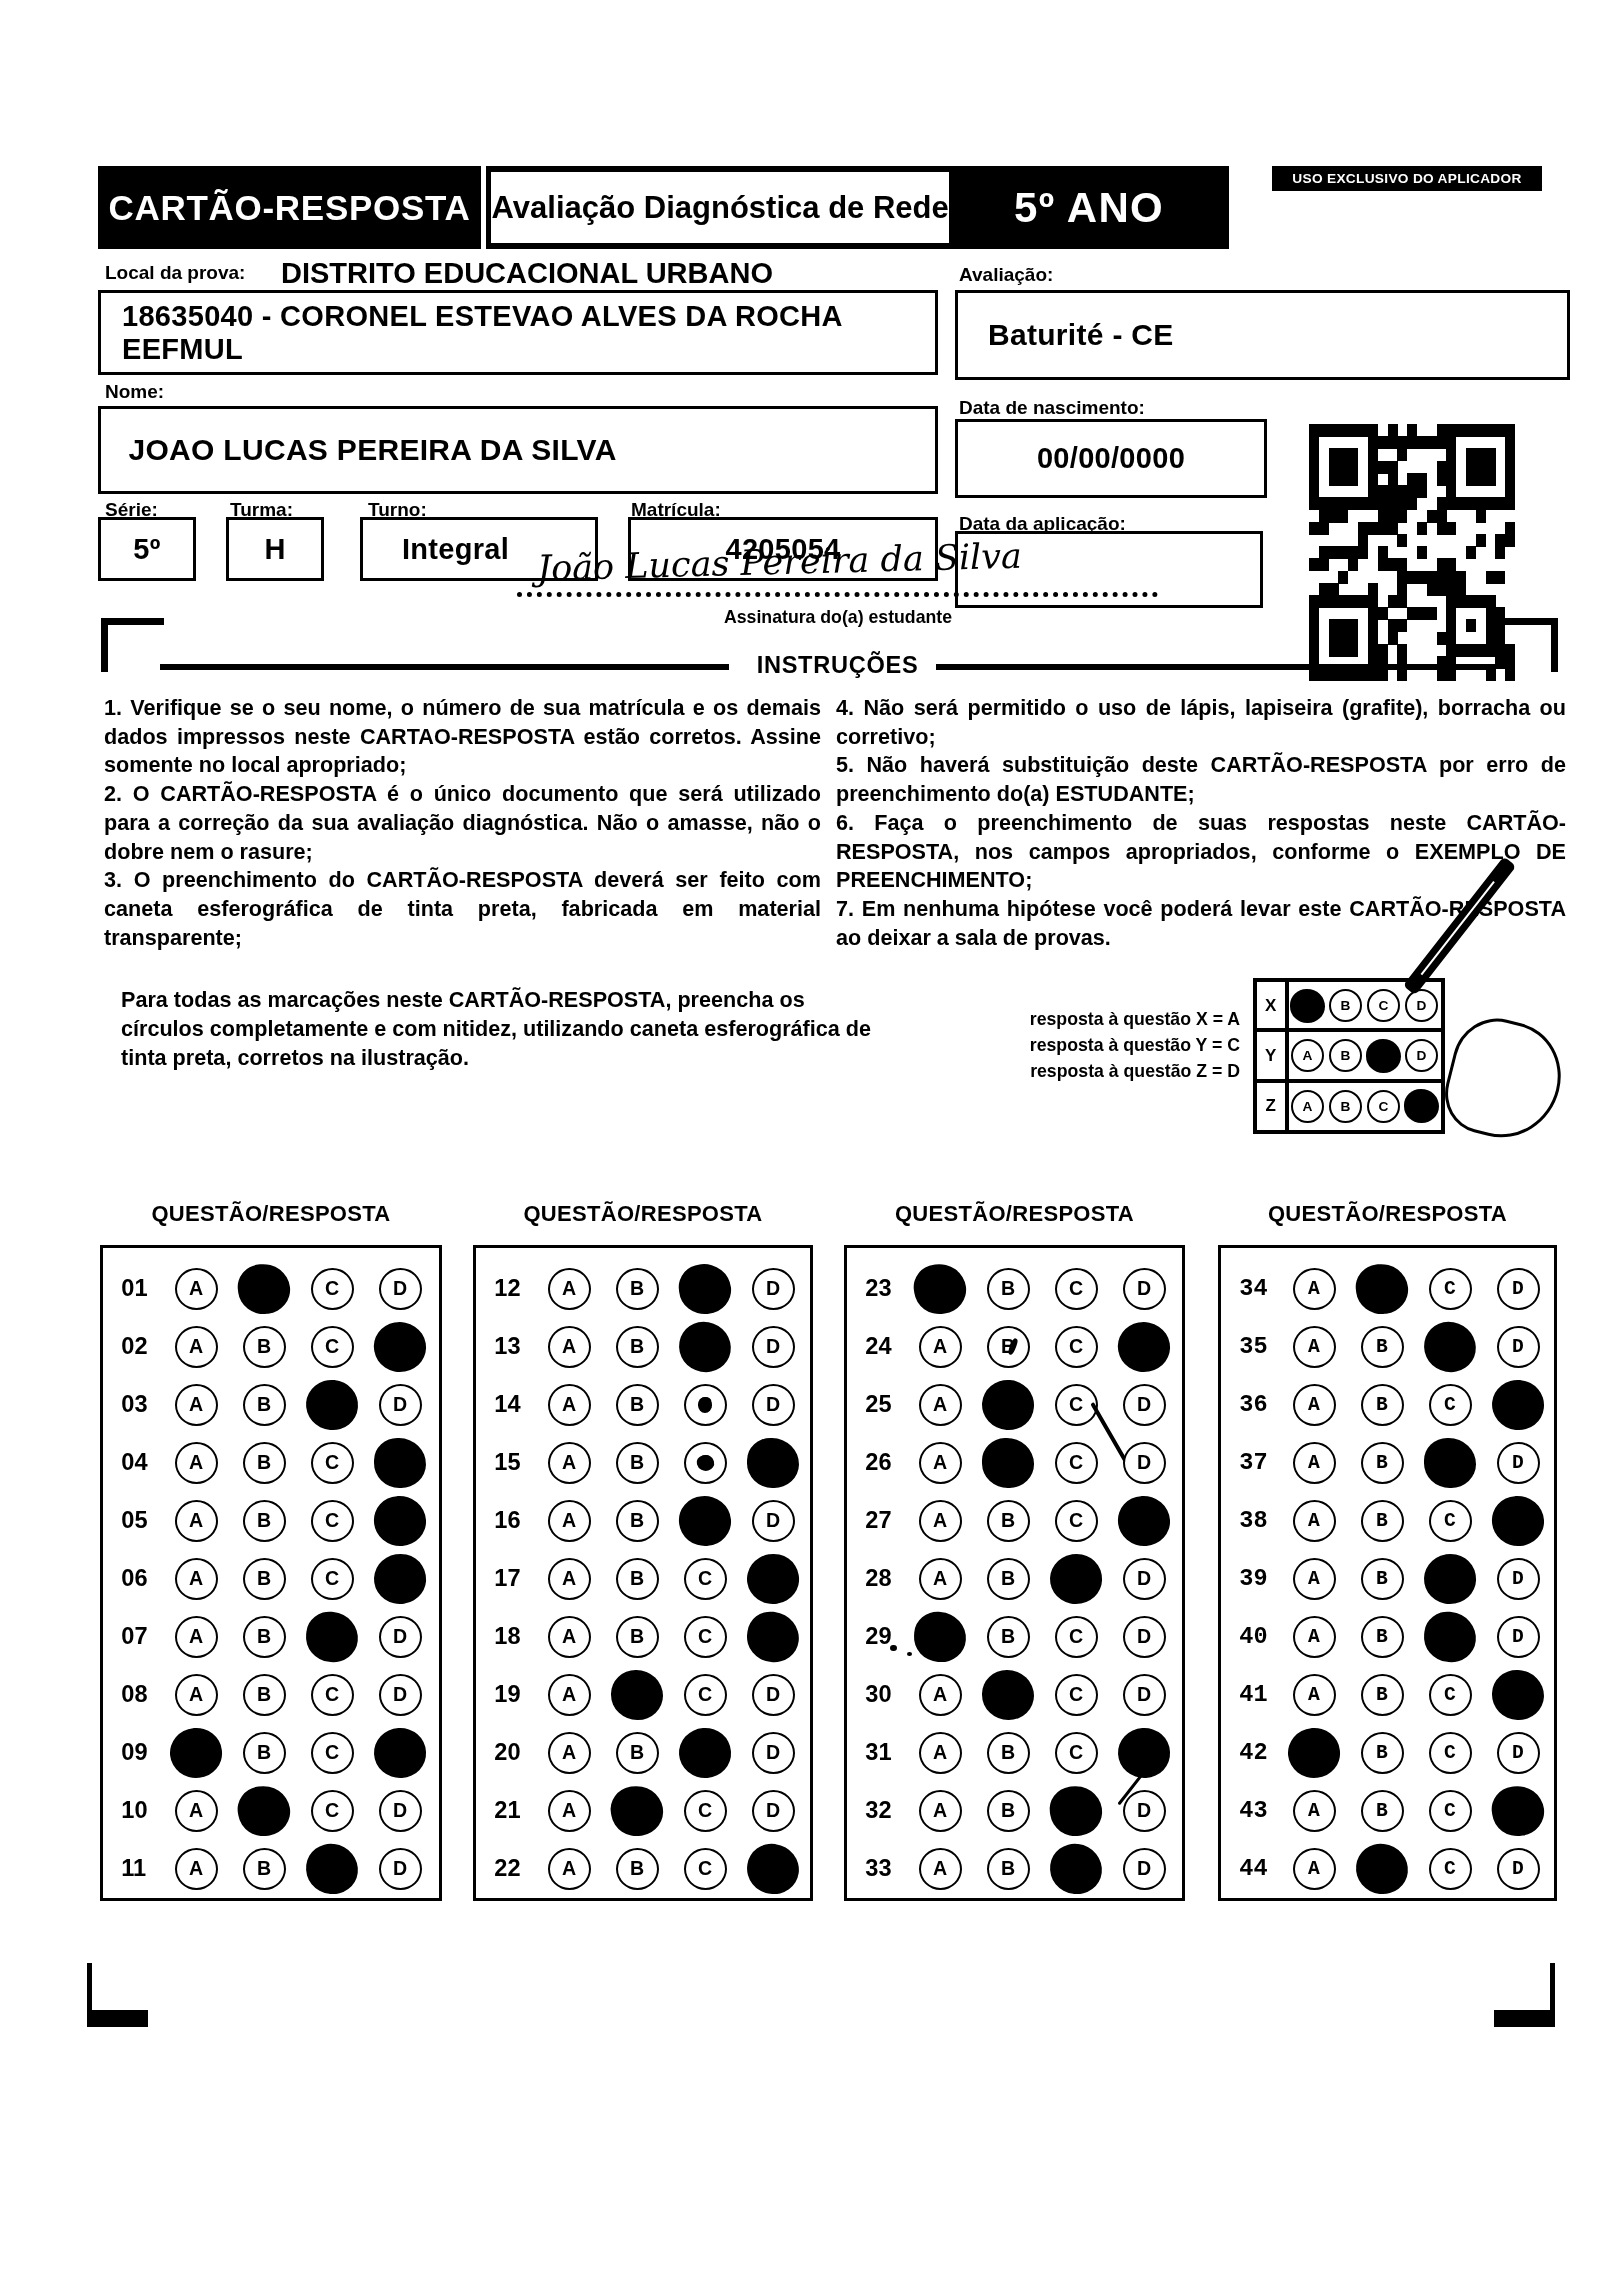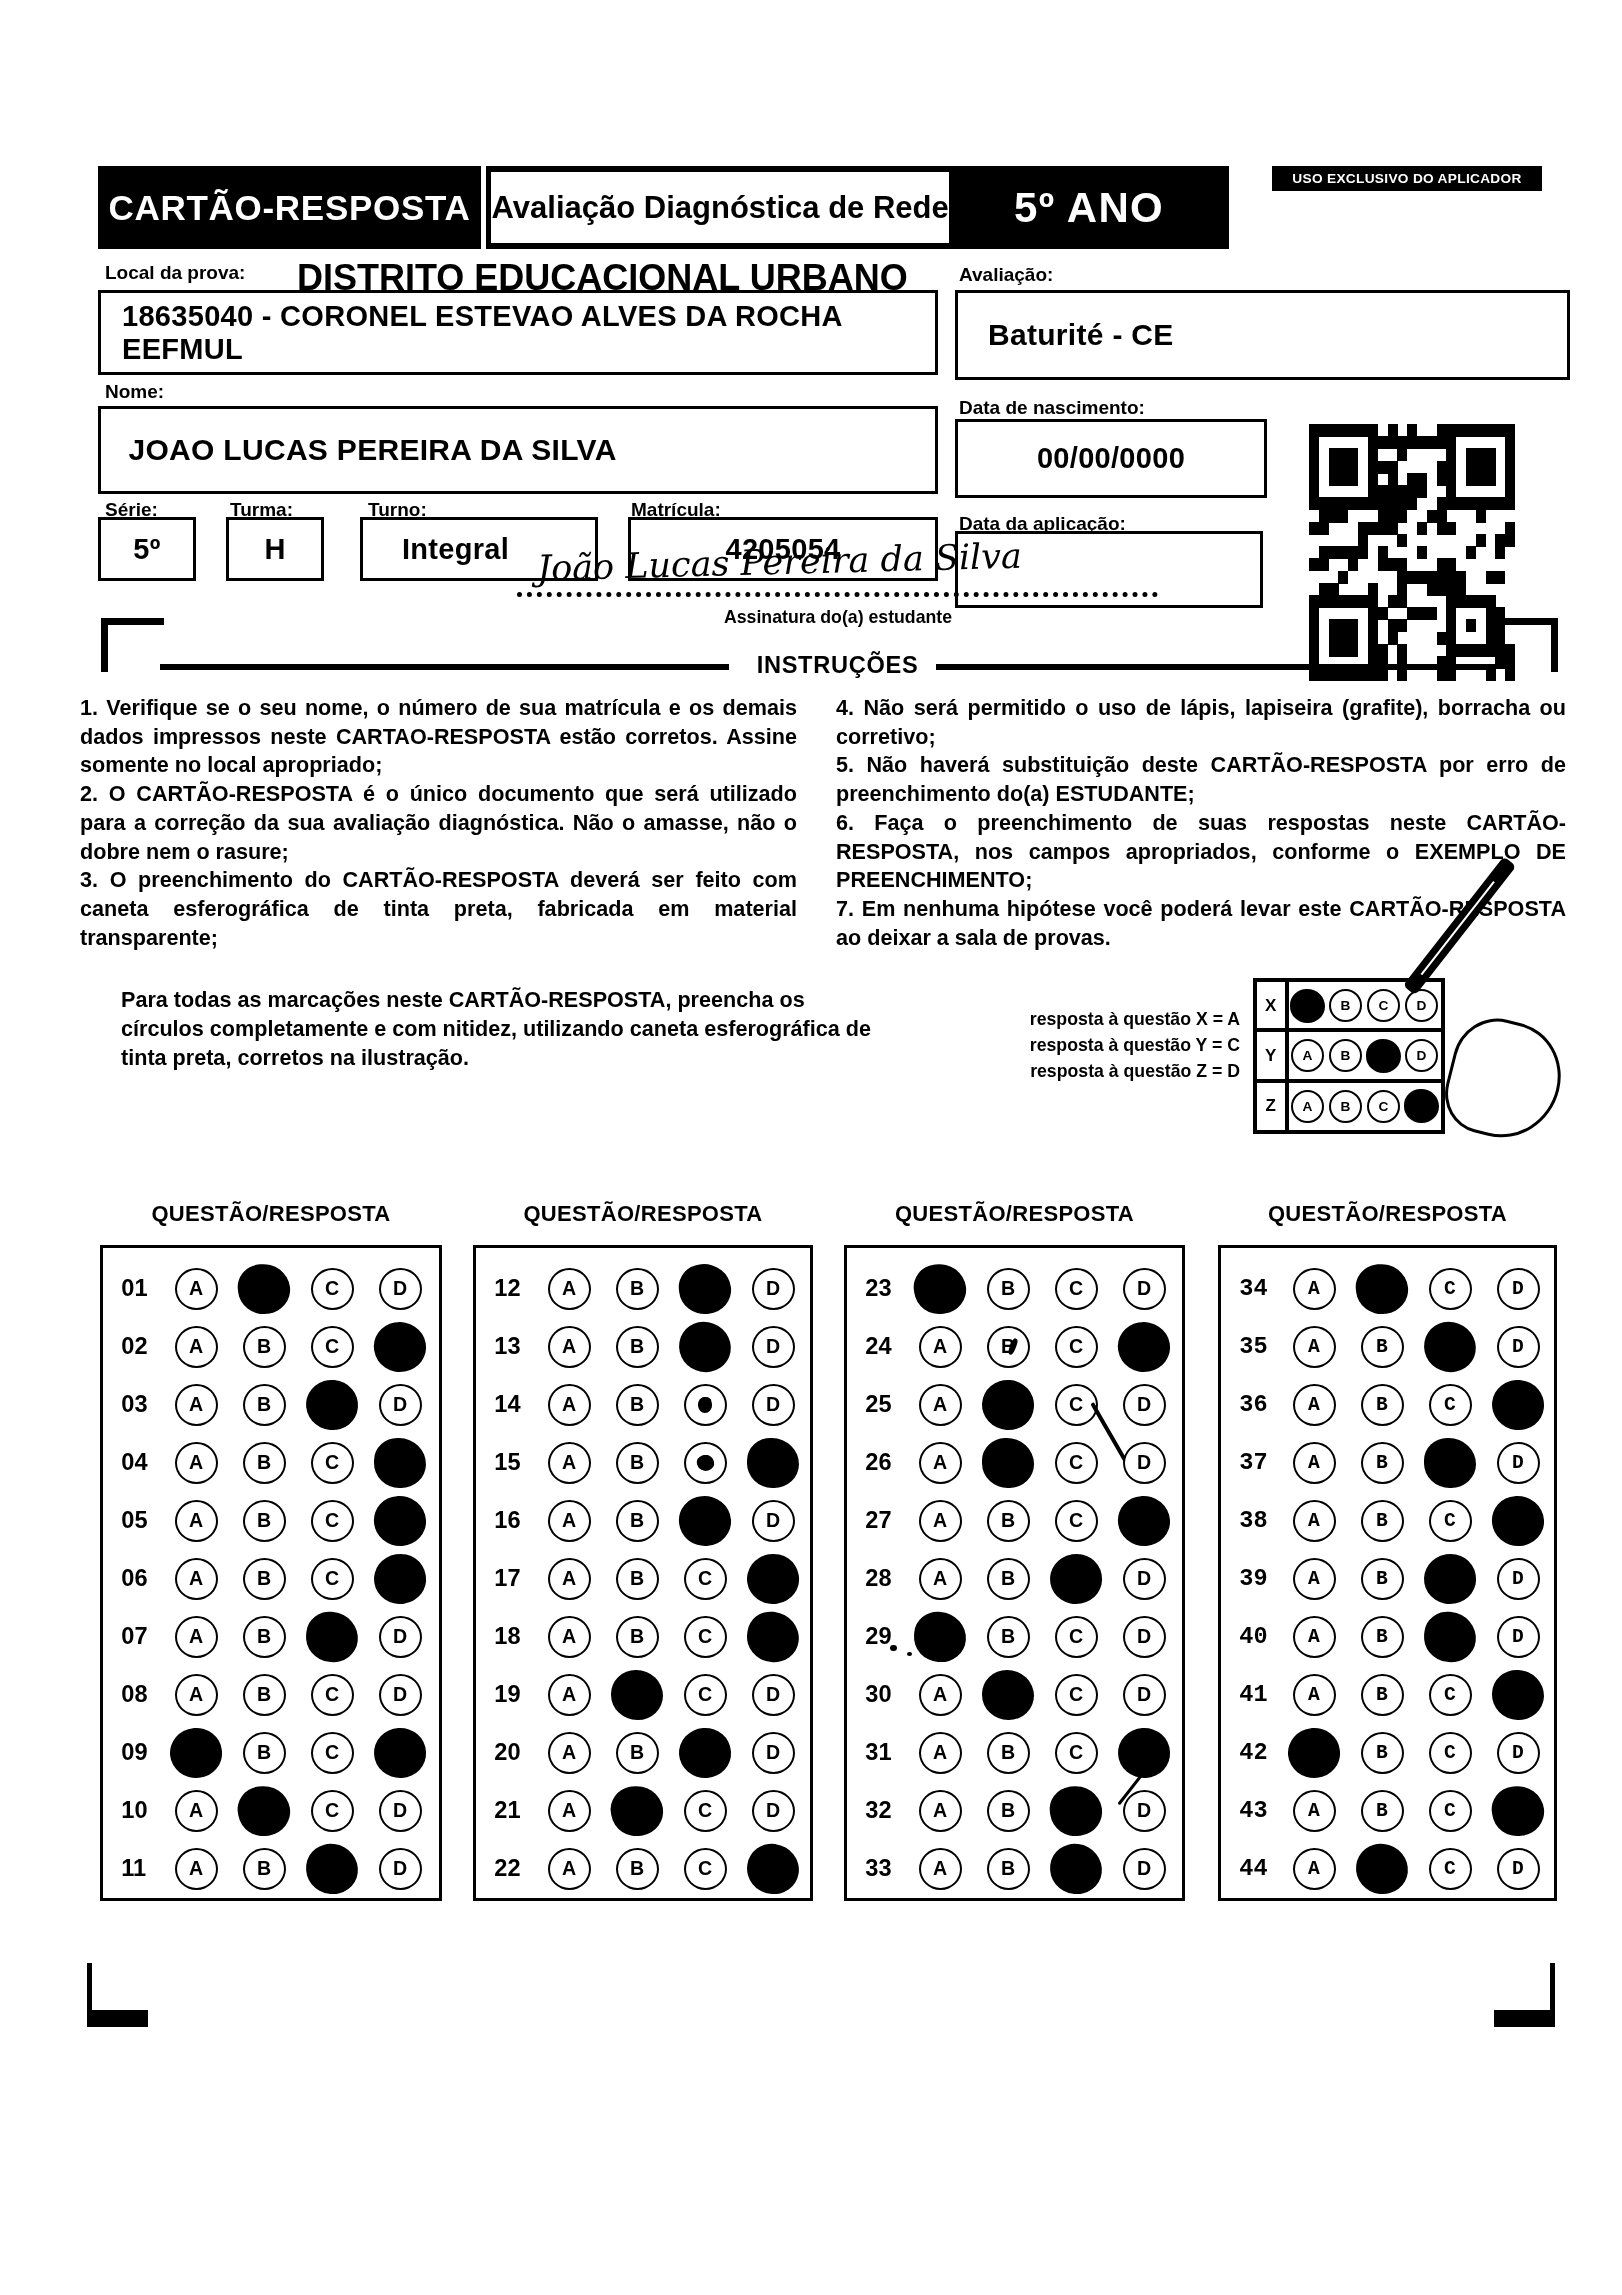--- a/index.html
+++ b/index.html
@@ -29,21 +29,21 @@
   
   .corner{width:56px;height:47px;}
   #c-tl{left:101px;top:618px;border-left:7.9px solid #000;border-top:7.9px solid #000;}
   #c-tr{left:1495px;top:618px;border-right:7.9px solid #000;border-top:7.9px solid #000;}
   #c-bl{left:87px;top:1963px;border-left:5.2px solid #000;border-bottom:17px solid #000;}
   #c-br{left:1494px;top:1963px;border-right:5.2px solid #000;border-bottom:17px solid #000;}
   
   .hline{height:5.9px;background:#000;}
   #instr-title{left:733px;top:652px;width:209px;text-align:center;font-size:23.6px;font-weight:bold;letter-spacing:0.7px;}
   .instr-col p{margin:0;font-size:21.6px;font-weight:bold;line-height:1.33;text-align:justify;}
-  #instr-left{left:80px;top:694px;width:717px;}
+  #instr-left{left:104px;top:694px;width:717px;}
   #instr-right{left:836px;top:694px;width:730px;}
   
   #example-par{left:121px;top:985px;width:753px;font-size:21.6px;font-weight:bold;line-height:1.35;}
   #example-legend{left:870px;top:1006px;width:370px;text-align:right;font-size:17.7px;font-weight:bold;line-height:26px;}
   #example-grid{left:1253px;top:978px;}
   .ex-row{display:flex;border:4.6px solid #000;margin-top:-4.6px;background:#fff;height:47px;align-items:center;}
   .ex-row:first-child{margin-top:0;}
   .ex-label{width:27.5px;align-self:stretch;border-right:4.6px solid #000;display:flex;align-items:center;justify-content:center;font-size:17px;font-weight:bold;}
   .ex-bubbles{display:flex;}
   .ex-cell{width:38px;display:flex;align-items:center;justify-content:center;}
@@ -83,21 +83,21 @@
     <div id="hdr-sub-box">
       <span>Avaliação Diagnóstica de Rede</span>
     </div>
     <div id="hdr-grade">5º ANO</div>
   </div>
   <div class="abs" id="applicator">
     <div class="strip">USO EXCLUSIVO DO APLICADOR</div>
   </div>
 
   <div class="abs field-label" style="left:105px;top:262px;">Local da prova:</div>
-  <div class="abs" style="left:297px;top:257px;font-size:36px;font-weight:bold;">DISTRITO EDUCACIONAL URBANO</div>
+  <div class="abs" style="left:281px;top:257px;font-size:29px;font-weight:bold;">DISTRITO EDUCACIONAL URBANO</div>
   <div class="abs valbox" style="left:98px;top:290px;width:834px;height:79px;">
     <span class="v" style="padding-left:21px;">18635040 - CORONEL ESTEVAO ALVES DA ROCHA EEFMUL</span>
   </div>
 
   <div class="abs field-label" style="left:105px;top:381px;">Nome:</div>
   <div class="abs valbox" style="left:98px;top:406px;width:834px;height:82px;">
     <span class="v" style="padding-left:27.5px;font-size:30px;">JOAO LUCAS PEREIRA DA SILVA</span>
   </div>
 
   <div class="abs field-label" style="left:105px;top:499px;">Série:</div>

